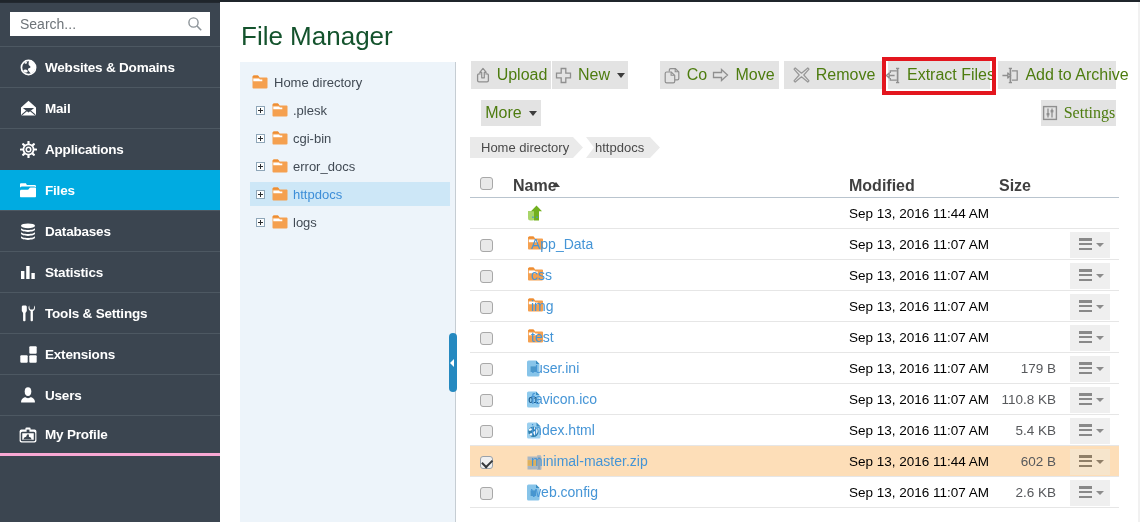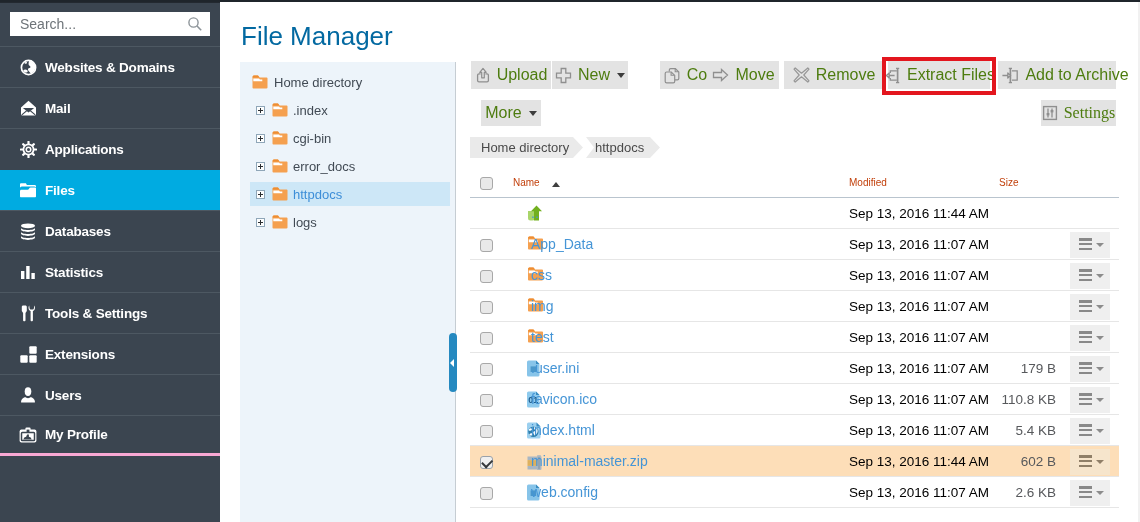--- a/index.html
+++ b/index.html
@@ -13,21 +13,21 @@
   color:#6e7479; font-size:14px; line-height:24px; padding-left:10px; }
 #search svg { position:absolute; right:7px; top:4px; }
 #menu { position:absolute; left:0; top:46px; width:220px; list-style:none; }
 #menu li { height:41px; border-top:1px solid #4d5862; display:flex; align-items:center;
   padding-left:19px; color:#fff; font-size:13.5px; font-weight:700; letter-spacing:-0.2px; }
 #menu li:last-child { border-bottom:3px solid #f9a8d4; }
 #menu li .mico { width:18px; height:18px; margin-right:8px; flex:none; display:flex; align-items:center; justify-content:center; }
 #menu li.sel { background:#00abe1; border-top-color:#3b4550; }
 
 
-#h1 { position:absolute; left:241px; top:23px; font-size:26px; line-height:26px; color:#0369a1; font-weight:400; }
+#h1 { position:absolute; left:241px; top:23px; font-size:26px; line-height:26px; color:#14532d; font-weight:400; }
 
 
 #tree { position:absolute; left:240px; top:62px; width:216px; height:460px; background:#edf4fa;
   border-right:1px solid #c6cdd3; }
 .trow { position:absolute; left:10px; width:200px; height:24px; display:flex; align-items:center;
   font-size:13px; color:#414a54; }
 .trow.sel { background:#cde7f7; color:#3d8ed8; }
 .tog { width:9px; height:9px; flex:none; margin-left:6px; margin-right:7px; position:relative;
   background:#fdfefe; border:1px solid #8fa6b8; }
 .tog::before { content:""; position:absolute; left:1px; top:3px; width:5px; height:1.4px; background:#2b2e31; }
@@ -54,21 +54,21 @@
 .crumb { position:absolute; top:137px; height:21px; background:#eaeaea; color:#4a4a4a; font-size:13px;
   display:flex; align-items:center; white-space:nowrap; }
 #crumb1 { left:470px; width:113px; padding-left:11px;
   clip-path:polygon(0 0, calc(100% - 10px) 0, 100% 50%, calc(100% - 10px) 100%, 0 100%); }
 #crumb2 { left:586px; width:74px; padding-left:9px;
   clip-path:polygon(0 0, calc(100% - 10px) 0, 100% 50%, calc(100% - 10px) 100%, 0 100%, 8px 50%); }
 
 
 #thead { position:absolute; left:470px; top:170px; width:649px; height:28px; border-bottom:1px solid #b9c4ce; }
 .cb { position:absolute; width:13px; height:13px; background:#e9e9e9; border:1px solid #a8a8a8; border-radius:3px; }
-.hlabel { position:absolute; font-size:10px; color:#c2410c; top:7px; }
+.hlabel { position:absolute; font-size:16px; color:#404040; top:7px;font-weight:bold; }
 .sortup { position:absolute; left:82px; top:12px; width:0; height:0;
   border-left:4.5px solid transparent; border-right:4.5px solid transparent; border-bottom:5px solid #3f3f3f; }
 .row { position:absolute; left:470px; width:649px; height:31px; border-bottom:1px solid #e6e6e6; }
 .row.selrow { background:#fddeb8; }
 .row .cb { left:10px; top:10px; }
 .ficon { position:absolute; left:57px; top:7px; }
 .fname { position:absolute; left:61px; top:7px; font-size:14px; color:#4595d6; }
 .fdate { position:absolute; left:379px; top:8px; font-size:13.5px; color:#000000; }
 .fsize { position:absolute; right:63px; top:8px; font-size:13.5px; color:#57595c; text-align:right; }
 .act { position:absolute; left:600px; top:3px; width:40px; height:26px; background:#efefef; }
@@ -192,21 +192,21 @@
       </svg>
       <span>Home directory</span>
     </div>
   <div class="trow" style="top:36px;">
       <span class="tog"></span>
       <svg class="fico" width="16" height="14" viewBox="0 0 16 14">
         <path d="M0.5 2.8 C0.5 1.5 1 0.4 1.8 0.4 L6 0.4 L7.6 2.4 L14.6 2.4 C15.1 2.4 15.5 2.8 15.5 3.3 L15.5 12.6 C15.5 13.1 15.1 13.5 14.6 13.5 L1.4 13.5 C0.9 13.5 0.5 13.1 0.5 12.6 Z" fill="#f5a04f"></path>
         <path d="M0.5 2.4 C0.5 1.3 1.1 0.4 1.9 0.4 L5.9 0.4 L7.5 2.4 Z" fill="#ee8d32"></path>
         <path d="M1.3 3.4 L7 3.4 L7.9 4.6 L10.3 4.6 L10.3 6.3 L1.3 6.3 Z" fill="#fff"></path>
       </svg>
-      <span>.index</span>
+      <span>.plesk</span>
     </div>
   <div class="trow" style="top:64px;">
       <span class="tog"></span>
       <svg class="fico" width="16" height="14" viewBox="0 0 16 14">
         <path d="M0.5 2.8 C0.5 1.5 1 0.4 1.8 0.4 L6 0.4 L7.6 2.4 L14.6 2.4 C15.1 2.4 15.5 2.8 15.5 3.3 L15.5 12.6 C15.5 13.1 15.1 13.5 14.6 13.5 L1.4 13.5 C0.9 13.5 0.5 13.1 0.5 12.6 Z" fill="#f5a04f"></path>
         <path d="M0.5 2.4 C0.5 1.3 1.1 0.4 1.9 0.4 L5.9 0.4 L7.5 2.4 Z" fill="#ee8d32"></path>
         <path d="M1.3 3.4 L7 3.4 L7.9 4.6 L10.3 4.6 L10.3 6.3 L1.3 6.3 Z" fill="#fff"></path>
       </svg>
       <span>cgi-bin</span>
     </div>

